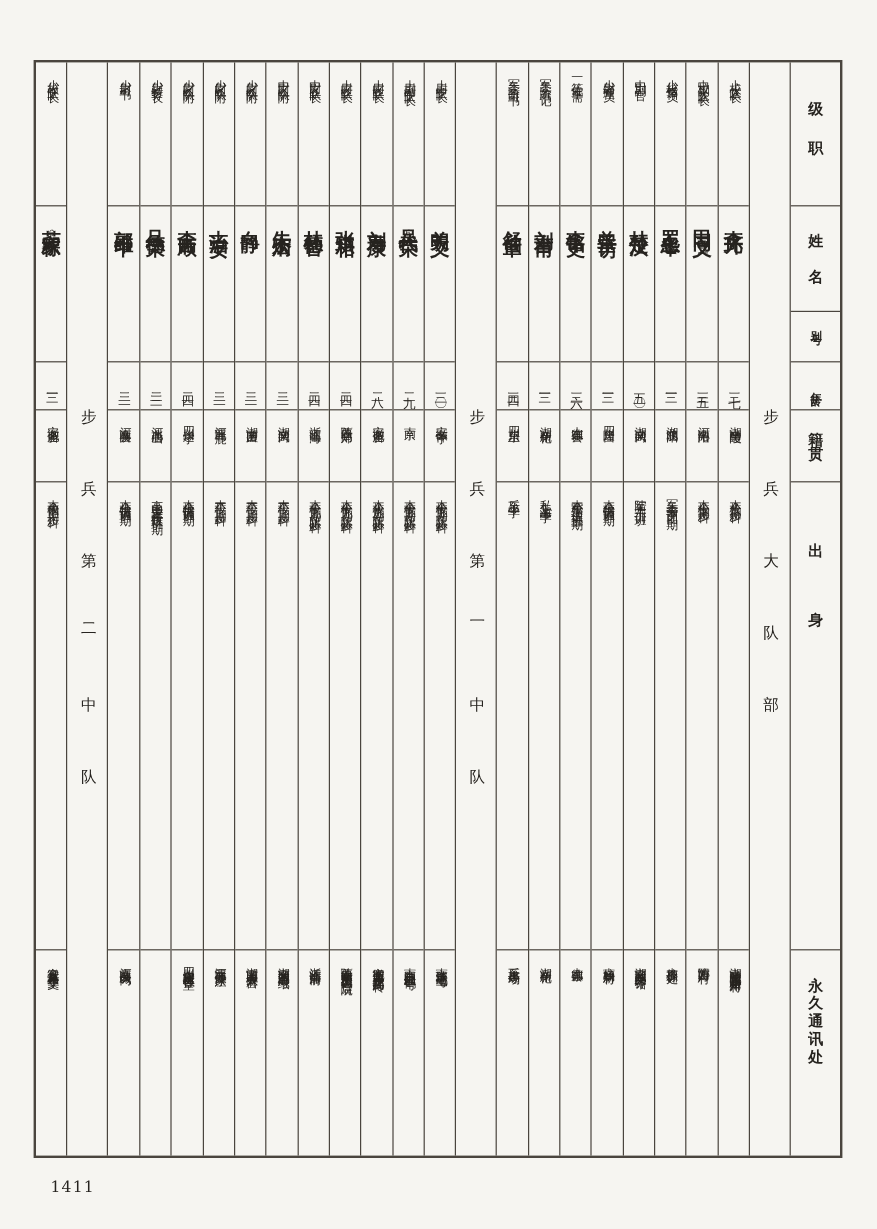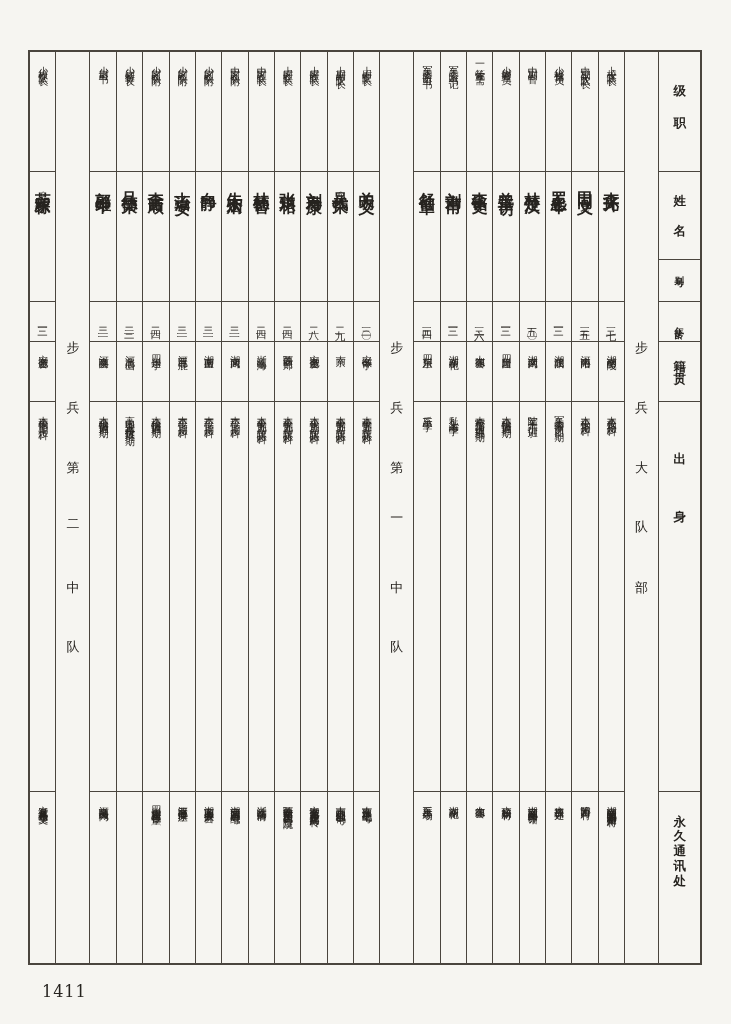--- a/index.html
+++ b/index.html
@@ -67,21 +67,21 @@
   .c-rank.hl .vtext{font-size:12.5px;letter-spacing:34px;padding-top:22px;font-weight:bold;}
   .c-name-h.hl .vtext{font-size:12.5px;letter-spacing:30px;padding-top:12px;font-weight:bold;}
   .c-alias-h.hl .vtext{font-size:9.5px;letter-spacing:3px;padding-top:8px;font-weight:bold;}
   .c-age.hl .vtext{font-size:9.5px;letter-spacing:3px;font-weight:bold;}
   .c-native.hl .vtext{font-size:12.5px;letter-spacing:12px;padding-top:8px;font-weight:bold;}
   .c-origin.hl .vtext{font-size:12.5px;letter-spacing:58px;padding-top:40px;font-weight:bold;}
   .c-addr.hl .vtext{font-size:12.5px;letter-spacing:15px;padding-top:12px;font-weight:bold;}
 
   .page-number{
     position:absolute;left:42px;top:982px;
-    font-size:16px;letter-spacing:1px;color:var(--ink);
+    font-size:13px;letter-spacing:1px;color:var(--ink);
   }
 </style>
 </head>
 <body>
 
 <div class="page">
   <div class="roster" id="roster">
       <div class="col header-col">
         <div class="cell c-rank hl">
           <div class="vtext">级职</div>

